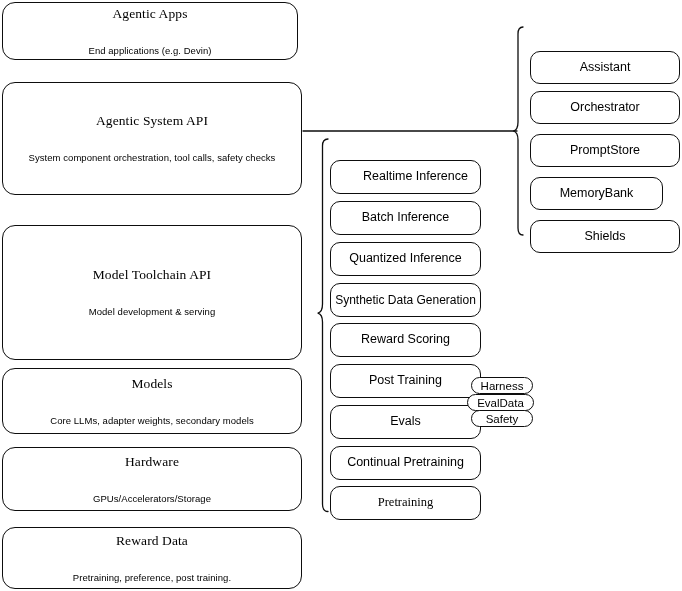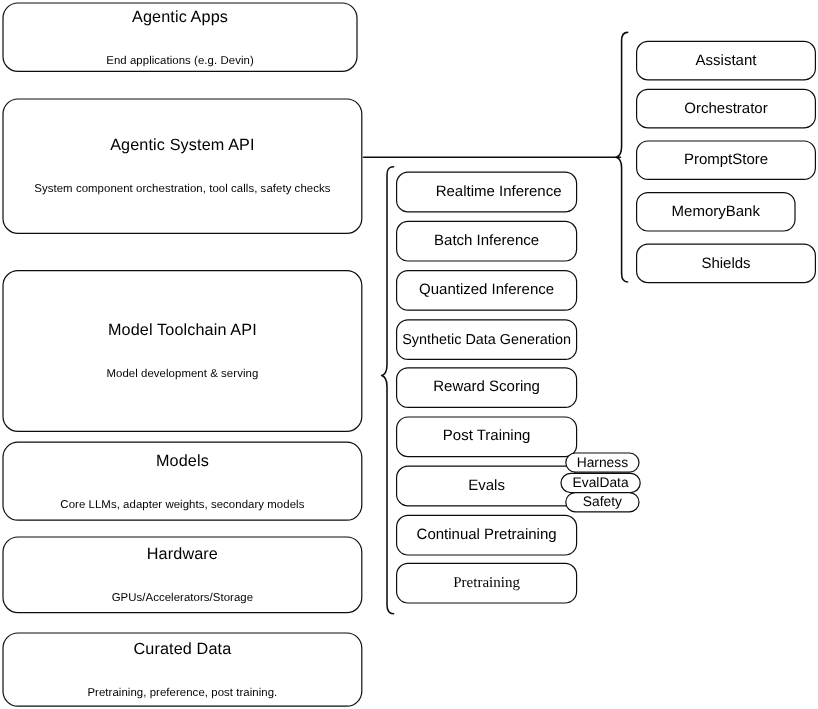--- a/index.html
+++ b/index.html
@@ -34,31 +34,33 @@
     text-align: center;
     line-height: 1.25;
   }
 
   
   .layer-box { border-radius: 13px; }
   .layer-title {
     font-size: 13.5px;
     color: #000;
     letter-spacing: 0.1px;
+    font-family: Liberation Serif, serif;
   }
   .layer-sub {
     font-size: 9.5px;
     color: #000;
     margin-top: 22px;
     letter-spacing: 0.05px;
   }
 
   
   .cap-box {
     border-radius: 10px;
+    margin-top: 17px;
   }
   .cap-label {
     font-size: 12.5px;
     color: #000;
     white-space: nowrap;
   }
 
   
   .pill {
     position: absolute;
@@ -117,21 +119,21 @@
     <div class="layer-title">Models</div>
     <div class="layer-sub">Core LLMs, adapter weights, secondary models</div>
   </div>
 
   <div class="box layer-box" style="left:2px; top:447px; width:300px; height:64px;">
     <div class="layer-title">Hardware</div>
     <div class="layer-sub">GPUs/Accelerators/Storage</div>
   </div>
 
   <div class="box layer-box" style="left:2px; top:527px; width:300px; height:62px;">
-    <div class="layer-title">Curated Data</div>
+    <div class="layer-title">Reward Data</div>
     <div class="layer-sub">Pretraining, preference, post training.</div>
   </div>
 
   <div class="box cap-box" style="left:330px; top:143px; width:151px; height:34px;padding-left:20px;">
     <div class="cap-label">Realtime Inference</div>
   </div>
   <div class="box cap-box" style="left:330px; top:184px; width:151px; height:34px;">
     <div class="cap-label">Batch Inference</div>
   </div>
   <div class="box cap-box" style="left:330px; top:266px; width:151px; height:34px;">

